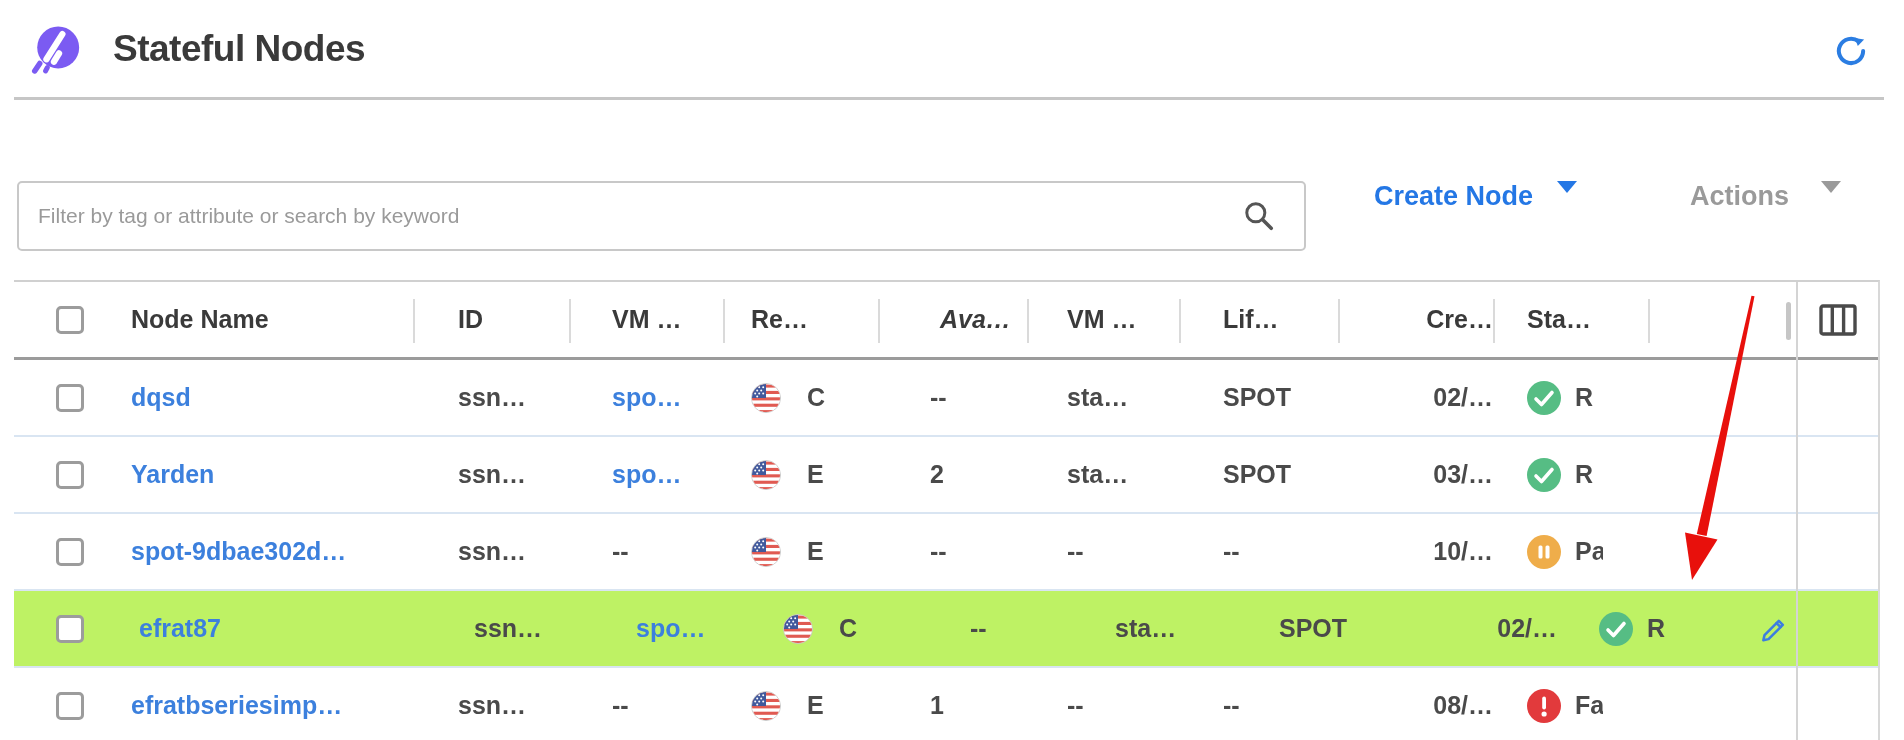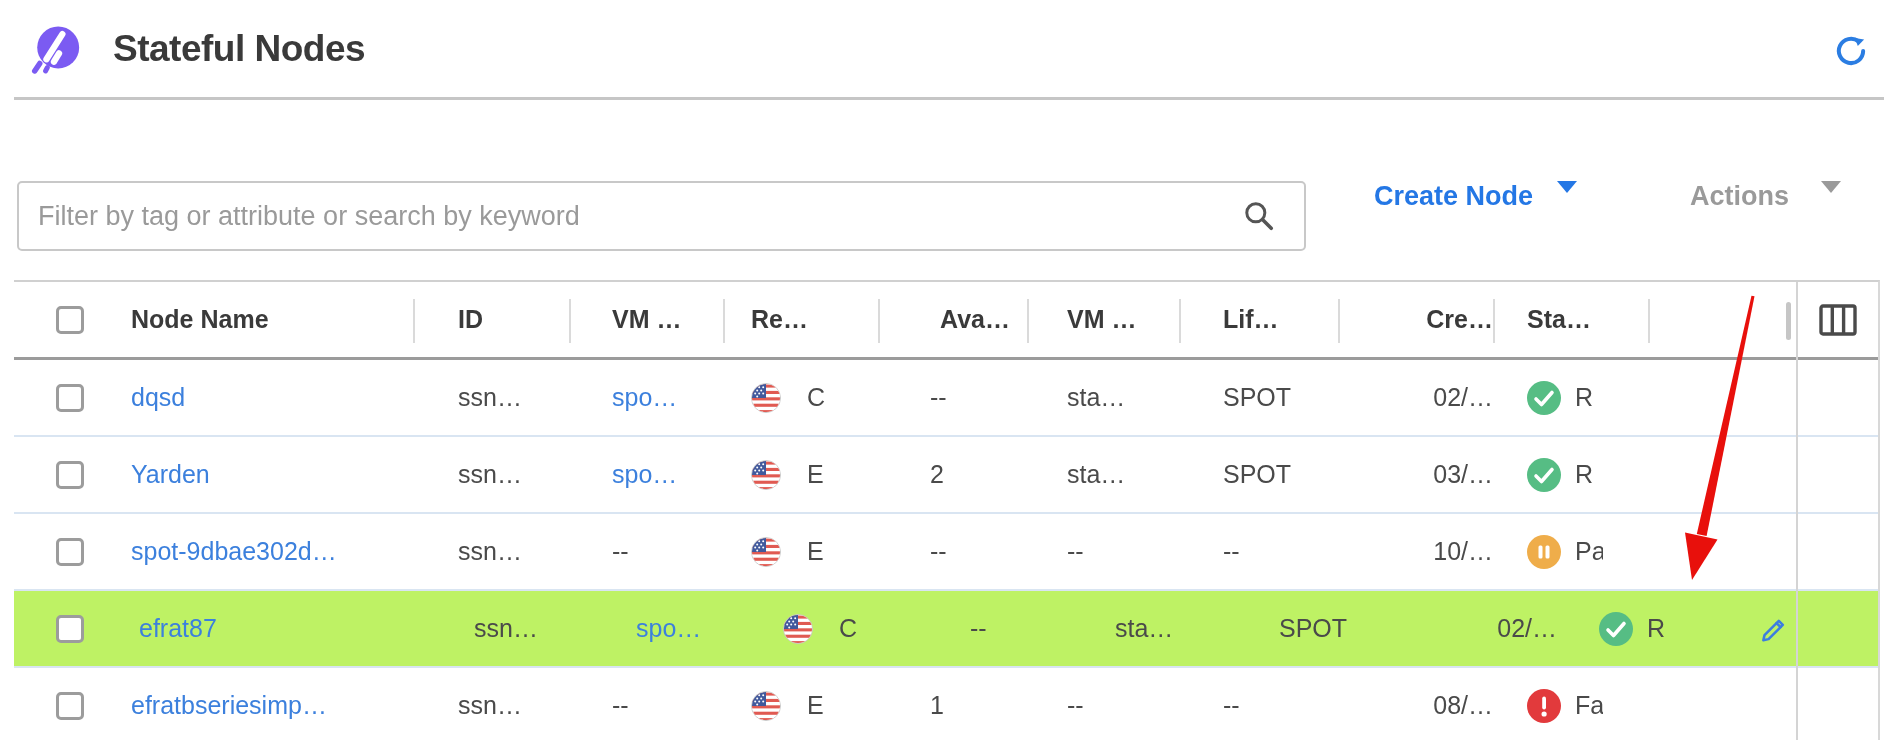--- a/index.html
+++ b/index.html
@@ -8,54 +8,54 @@
   #app { position:relative; width:1904px; height:740px; overflow:hidden; background:#fff; }
 
   
   .logo { position:absolute; left:28px; top:24px; width:52px; height:52px; }
   .page-title { position:absolute; left:113px; top:28px; font-size:37px; font-weight:700; color:#3a3a3a; letter-spacing:-0.5px; }
   .refresh-btn { position:absolute; left:1834px; top:34px; width:34px; height:34px; cursor:pointer; }
   .head-divider { position:absolute; left:14px; top:97px; width:1870px; height:3px; background:#c6c6c6; }
 
   
   .filter-input { position:absolute; left:17px; top:181px; width:1289px; height:70px;
-    border:2px solid #c8c8c8; border-radius:5px; font-size:27px; color:#4a4a4a;
+    border:2px solid #c8c8c8; border-radius:5px; font-size:21px; color:#4a4a4a;
     padding:0 70px 0 19px; font-family:inherit; outline:none; }
   .filter-input::placeholder { color:#9a9a9a; }
   .search-icon { position:absolute; left:1242px; top:199px; width:34px; height:34px; }
   .btn { position:absolute; top:181px; height:70px; display:flex; cursor:pointer; background:none; border:none; font-family:inherit; }
   .btn-create { left:1374px; color:#2477e5; }
   .btn-actions { left:1690px; color:#9a9a9a; }
   .btn .lbl { font-size:27px; font-weight:700; }
   .caret { width:0; height:0; border-left:10px solid transparent; border-right:10px solid transparent; border-top:12px solid currentColor; margin-left:24px; }
   .btn-actions .caret { margin-left:32px; }
 
   
   .table { position:absolute; left:14px; top:280px; width:1866px; height:460px;
     border-top:2px solid #d0d0d0; border-right:2px solid #d8d8d8; }
   .vline { position:absolute; left:1782px; top:0; bottom:0; width:2px; background:#d4d4d4; }
   .scroll-thumb { position:absolute; left:1772px; top:20px; width:5px; height:38px; background:#c6c6c6; border-radius:3px; cursor:grab; }
 
   .trow, .thead { display:grid; grid-template-columns:93px 306px 156px 154px 155px 149px 152px 159px 155px 155px 148px 84px; align-items:stretch; }
   .thead { height:78px; border-bottom:3px solid #9b9b9b; }
-  .trow { height:77px; border-bottom:2px solid #d9e5f2; }
+  .trow { height:77px; border-bottom:2px solid #d9e5f2;font-weight:bold; }
   .trow.highlight { background:#bef264;gap:8px; }
   .trow.highlight .cell:last-child { background:#fff; }
 
   .cell { display:flex; align-items:center; overflow:hidden; position:relative; font-size:25px; color:#4a4a4a; white-space:nowrap; }
   .thead .cell { font-weight:700; color:#3a3a3a; cursor:pointer; }
   .thead .cell.divider::before { content:""; position:absolute; left:0; top:17px; width:2px; height:44px; background:#dadada; }
 
   .cell:nth-child(1) { padding-left:42px; }
   .cell:nth-child(2) { padding-left:24px; }
   .cell:nth-child(3) { padding-left:45px; }
   .cell:nth-child(4) { padding-left:43px; }
   .cell:nth-child(5) { padding-left:28px; }
   .cell:nth-child(6) { padding-left:52px; }
-  .thead .cell:nth-child(6) { padding-left:62px; }
+  .thead .cell:nth-child(6) { padding-left:62px;font-style:italic; }
   .cell:nth-child(7) { padding-left:40px; }
   .cell:nth-child(8) { padding-left:44px; }
   .cell:nth-child(9) { padding-left:42px;justify-content:flex-end; }
   .cell:nth-child(10) { padding-left:34px; }
   .cell:nth-child(11) { padding-left:30px; }
   .cell:nth-child(12) { justify-content:center; padding-left:0; }
 
   .checkbox { width:28px; height:28px; border:3px solid #9c9c9c; border-radius:5px; background:#fff; cursor:pointer; flex:none; }
   .link { color:#3c80dd; text-decoration:none; cursor:pointer; overflow:hidden; text-overflow:clip; }
 

